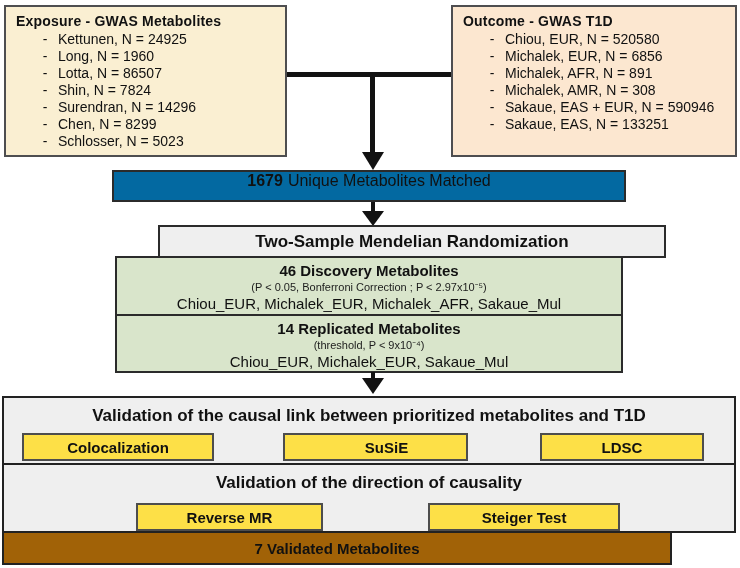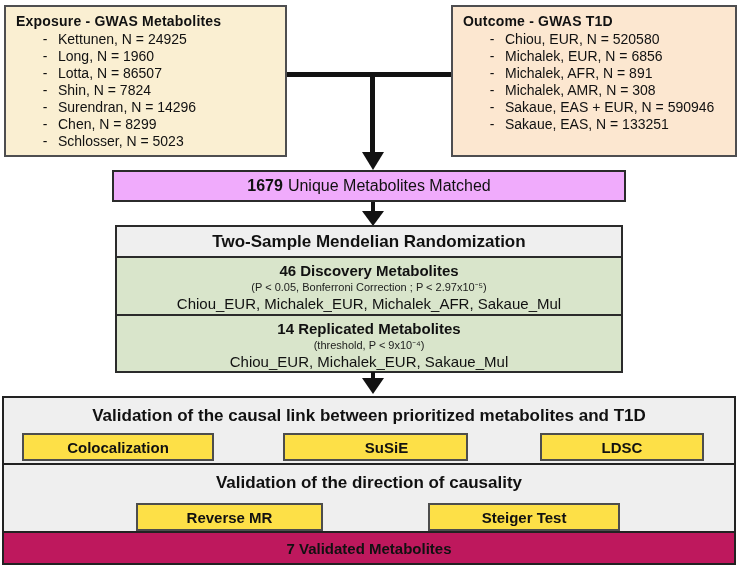--- a/index.html
+++ b/index.html
@@ -41,40 +41,40 @@
     border-right: 11px solid transparent;
     border-top: 18px solid #121212;
   }
   .head-1 { left: 362px; top: 152px; }
   .head-2 { left: 362px; top: 211px; border-top-width: 15px; }
   .head-3 { left: 362px; top: 378px; border-top-width: 16px; }
   
   .matched {
     position: absolute;
     left: 112px; top: 170px; width: 514px; height: 32px;
-    background: #f0abfc;
+    background: #0369a1;
     border: 2px solid #2b2b2b;
     box-sizing: border-box;
-    display: flex; align-items: center; justify-content: center;
+    display: flex; align-items: flex-start; justify-content: center;
     font-size: 16px;
   }
   .matched .count { font-weight: bold; margin-right: 5px; }
   
   .mr-box {
     position: absolute;
     left: 115px; width: 508px;
     border: 2px solid #2b2b2b;
     box-sizing: border-box;
     text-align: center;
   }
   .mr-header {
     top: 225px; height: 33px;
     background: #efefef;
     display: flex; align-items: center; justify-content: center;
-    font-weight: bold; font-size: 17px;
+    font-weight: bold; font-size: 17px; margin-left: 43px;
   }
   .mr-green { background: #d9e5cb; }
   .mr-green.discovery  { top: 256px; height: 60px; }
   .mr-green.replicated { top: 314px; height: 59px; }
   .g-title  { font-weight: bold; font-size: 15px; padding-top: 4px; line-height: 18px; }
   .g-crit   { font-size: 11px; line-height: 14px; color: #1c1c1c; }
   .g-cohort { font-size: 15px; line-height: 19px; }
   
   .val-box {
     position: absolute;
@@ -82,22 +82,22 @@
     background: #efefef;
     border: 2px solid #222;
     box-sizing: border-box;
     text-align: center;
   }
   .val-1 { top: 396px; height: 69px; }
   .val-2 { top: 463px; height: 70px; }
   .val-title { font-weight: bold; font-size: 17px; padding-top: 8px; }
   .green-bar {
     position: absolute;
-    left: 2px; top: 531px; width: 734px; height: 34px;
-    background: #be185d;
+    left: 2px; top: 531px; width: 670px; height: 34px;
+    background: #a16207;
     border: 2px solid #222;
     box-sizing: border-box;
     display: flex; align-items: center; justify-content: center;
     font-weight: bold; font-size: 15px;
   }
   .method-btn {
     position: absolute;
     height: 28px;
     background: #fde047;
     border: 2px solid #4d4d4d;

